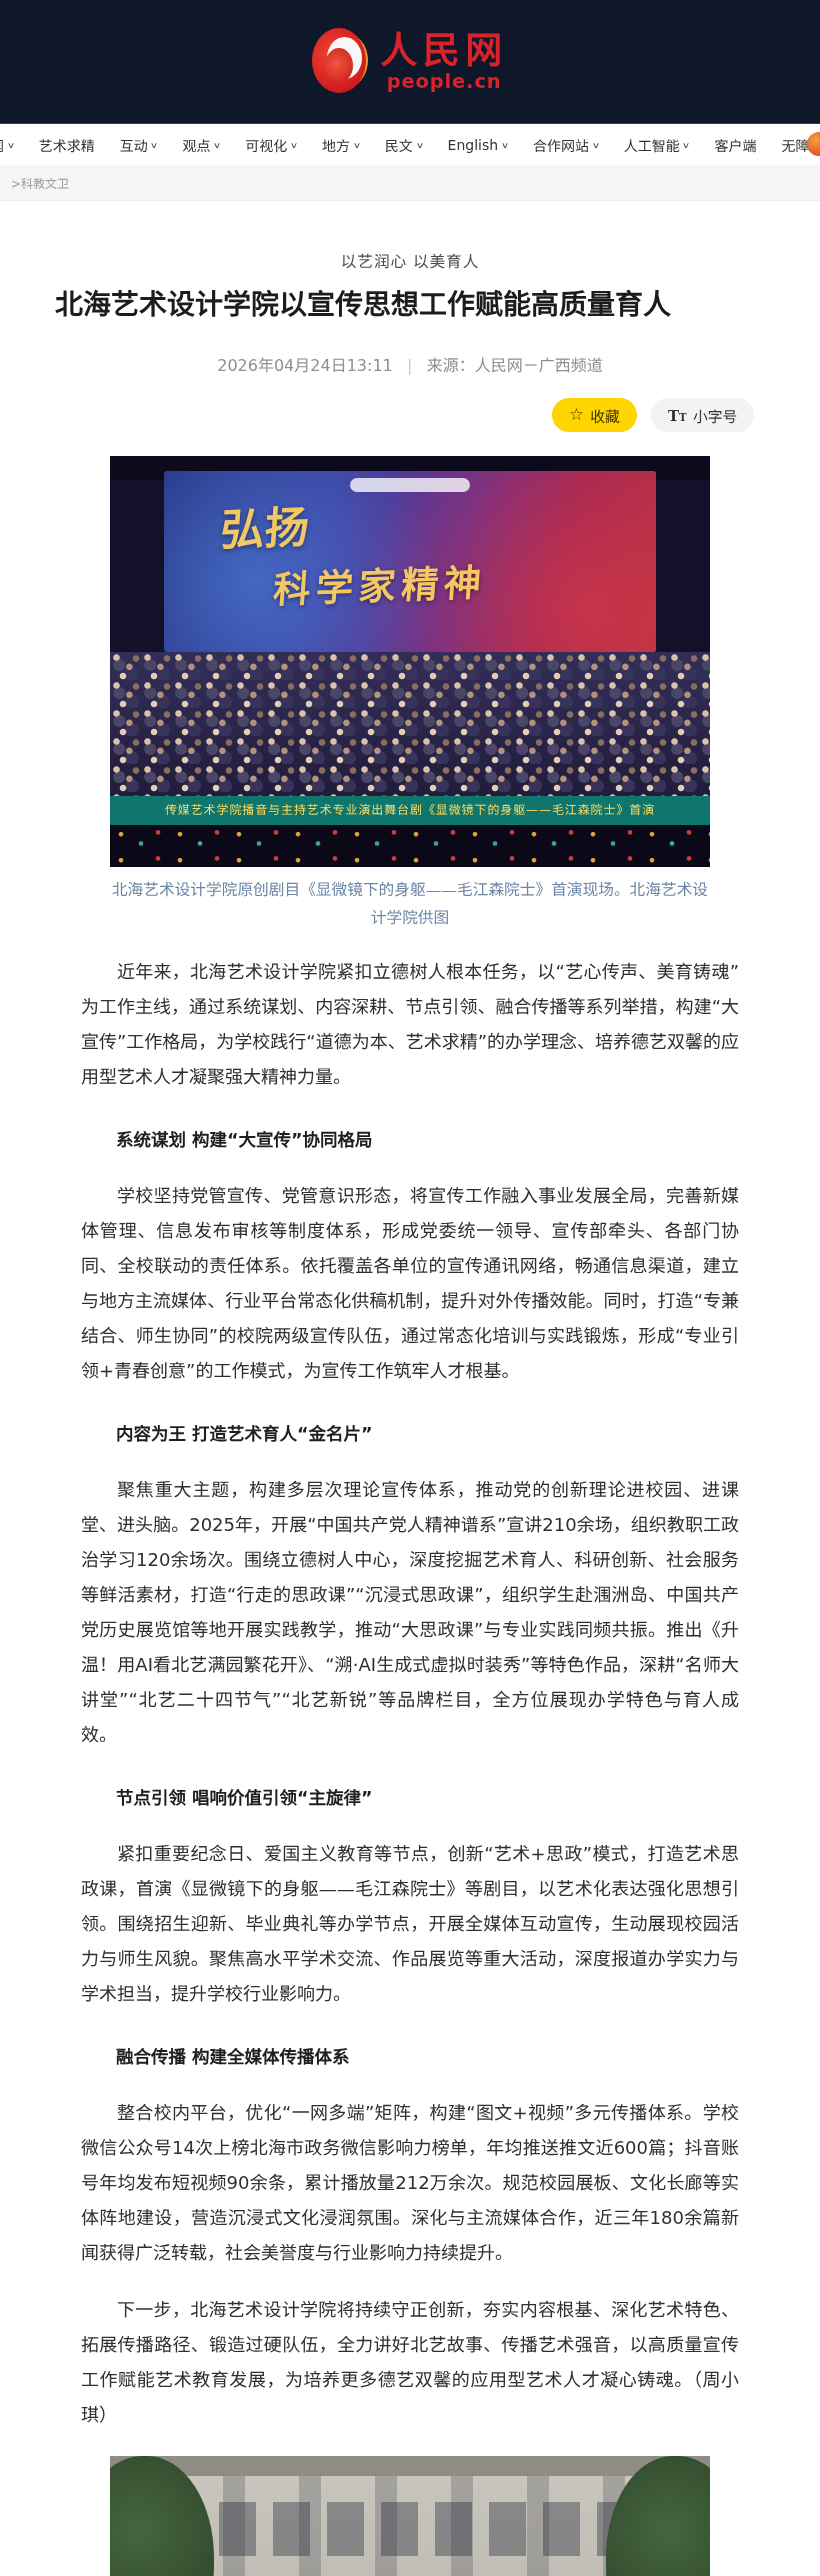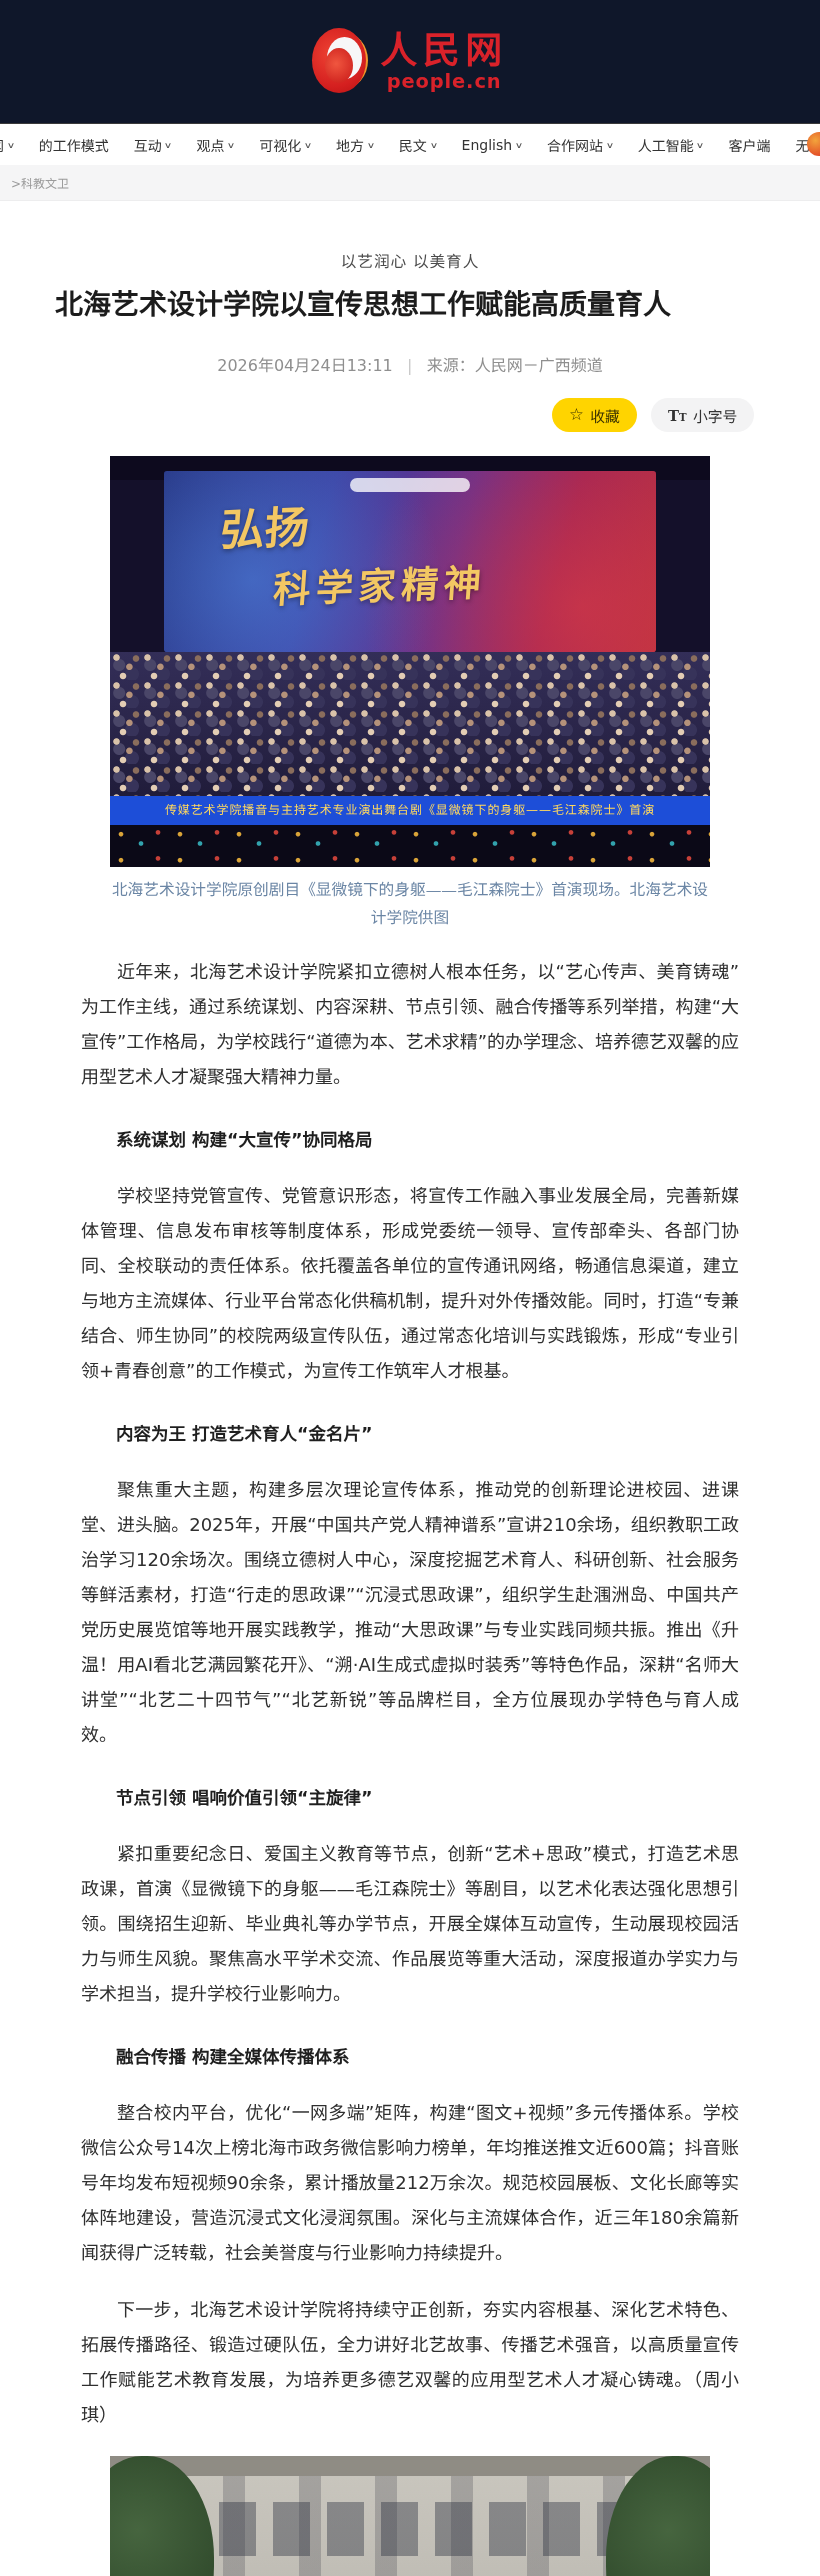--- a/index.html
+++ b/index.html
@@ -62,21 +62,21 @@
   .p1-crowd{position:absolute;top:196px;left:0;right:0;height:144px;
     background:
       radial-gradient(circle at 6.5px 5.5px, #d9c2a9 2.8px, transparent 3.7px),
       radial-gradient(circle at 19.4px 14.8px, #b5927a 2.8px, transparent 3.7px),
       radial-gradient(circle at 13px 24px, #e3cdb4 2.8px, transparent 3.7px),
       radial-gradient(circle at 26px 6.5px, #8a6d5c 2.8px, transparent 3.7px),
       radial-gradient(circle at 9.2px 13px, #4a4668 5.5px, transparent 6.5px),
       radial-gradient(circle at 22px 22px, #37335a 6.5px, transparent 7.4px),
       linear-gradient(180deg,#332e58 0%,#2a2549 55%,#201c3a 100%);
     background-size:31px 28px,31px 28px,31px 28px,31px 28px,31px 28px,31px 28px,100% 100%;}
-  .p1-banner{position:absolute;top:340px;left:0;right:0;height:29.6px;background:#1d4ed8;color:#ffd95e;
+  .p1-banner{position:absolute;top:340px;left:0;right:0;height:29.6px;background:#0f766e;color:#ffd95e;
     font-size:12px;line-height:29.6px;text-align:center;white-space:nowrap;overflow:hidden;letter-spacing:0.9px;}
   .p1-bokeh{position:absolute;top:369px;left:0;right:0;bottom:0;
     background:
       radial-gradient(circle at 11px 9.2px, rgba(240,180,60,.9) 1.8px, transparent 2.8px),
       radial-gradient(circle at 31px 18.5px, rgba(60,200,210,.8) 1.8px, transparent 2.8px),
       radial-gradient(circle at 48px 7.4px, rgba(220,70,60,.9) 1.8px, transparent 2.8px),
       #0b0917;
     background-size:59px 26px;}
   
   .photo2{height:360px;background:linear-gradient(180deg,#d6d3cc 0%,#c2bfb7 45%,#b3b0a8 100%);}
@@ -121,21 +121,21 @@
   </div>
 </header>
 
 <nav class="topnav">
   <div class="topnav-inner">
     <a class="nav-item">
         <span>要闻</span>
         <span class="nav-caret">∨</span>
       </a>
     <a class="nav-item">
-        <span>的工作模式</span>
+        <span>艺术求精</span>
       </a>
     <a class="nav-item">
         <span>互动</span>
         <span class="nav-caret">∨</span>
       </a>
     <a class="nav-item">
         <span>观点</span>
         <span class="nav-caret">∨</span>
       </a>
     <a class="nav-item">

